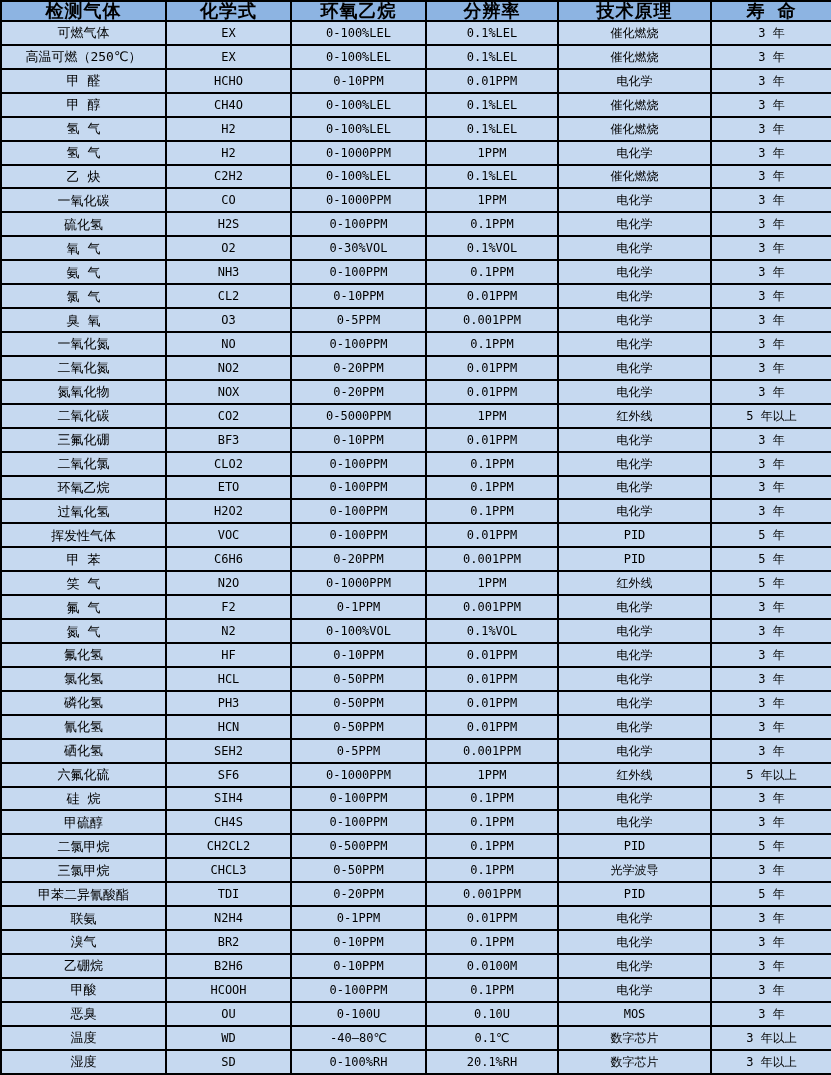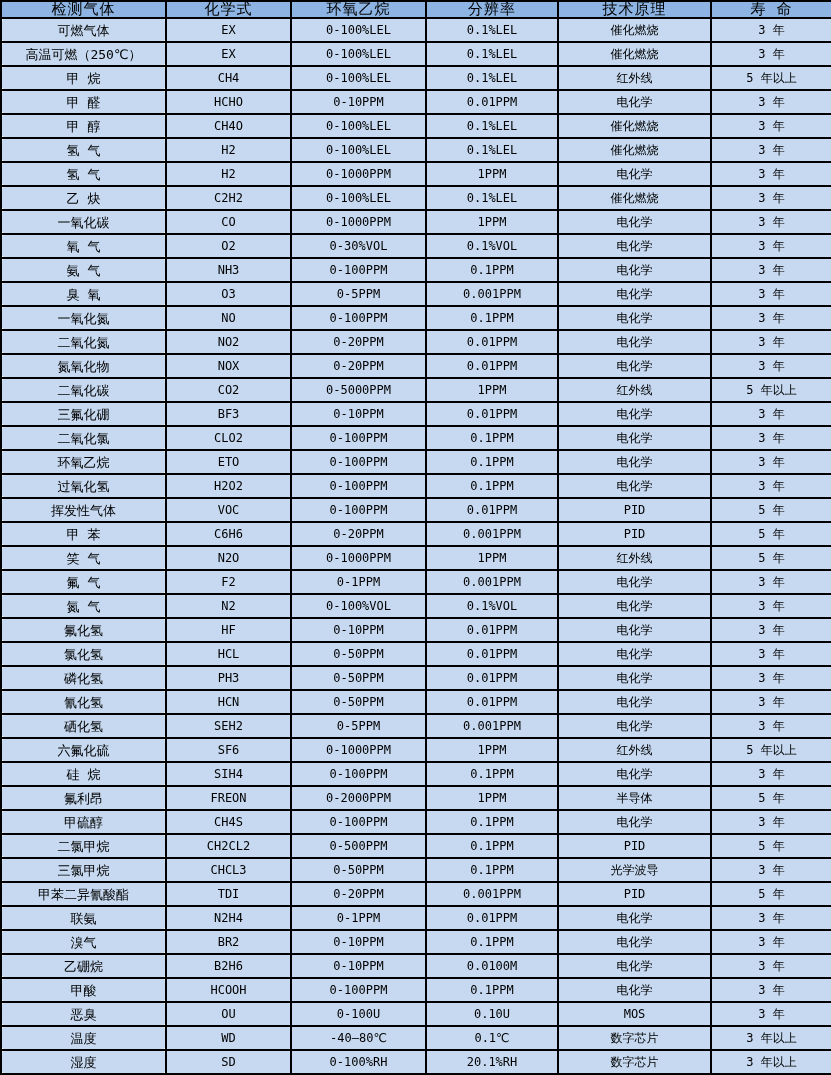--- a/index.html
+++ b/index.html
@@ -25,32 +25,31 @@
     border: 2px solid var(--border-color, #000000);
     text-align: center;
     vertical-align: middle;
     padding: 0 2px;
     white-space: nowrap;
     overflow: hidden;
     line-height: 1;
   }
   table.spec-table th {
     background: var(--header-bg, #8DB4E2);
-    font-size: 15px;
-    font-weight: normal;
+    font-size: 18px;
+    font-weight: bold;
     letter-spacing: 1px;
   }
   table.spec-table td {
     background: var(--row-bg, #C6D9F0);
     font-size: 12px;
     font-weight: normal;
   }
   table.spec-table td:first-child {
     font-size: 13px;
-    border-radius: 6px;
   }
 </style>
 </head>
 <body>
 
 <table class="spec-table">
   <colgroup>
     <col style="width:165px">
     <col style="width:125px">
     <col style="width:135px">
@@ -79,28 +78,20 @@
       </tr>
       <tr>
         <td>高温可燃（250℃）</td>
         <td>EX</td>
         <td>0-100%LEL</td>
         <td>0.1%LEL</td>
         <td>催化燃烧</td>
         <td>3 年</td>
       </tr>
       <tr>
-        <td>甲 烷</td>
-        <td>CH4</td>
-        <td>0-100%LEL</td>
-        <td>0.1%LEL</td>
-        <td>红外线</td>
-        <td>5 年以上</td>
-      </tr>
-      <tr>
         <td>甲 醛</td>
         <td>HCHO</td>
         <td>0-10PPM</td>
         <td>0.01PPM</td>
         <td>电化学</td>
         <td>3 年</td>
       </tr>
       <tr>
         <td>甲 醇</td>
         <td>CH4O</td>
@@ -135,32 +126,48 @@
       </tr>
       <tr>
         <td>一氧化碳</td>
         <td>CO</td>
         <td>0-1000PPM</td>
         <td>1PPM</td>
         <td>电化学</td>
         <td>3 年</td>
       </tr>
       <tr>
+        <td>硫化氢</td>
+        <td>H2S</td>
+        <td>0-100PPM</td>
+        <td>0.1PPM</td>
+        <td>电化学</td>
+        <td>3 年</td>
+      </tr>
+      <tr>
         <td>氧 气</td>
         <td>O2</td>
         <td>0-30%VOL</td>
         <td>0.1%VOL</td>
         <td>电化学</td>
         <td>3 年</td>
       </tr>
       <tr>
         <td>氨 气</td>
         <td>NH3</td>
         <td>0-100PPM</td>
         <td>0.1PPM</td>
+        <td>电化学</td>
+        <td>3 年</td>
+      </tr>
+      <tr>
+        <td>氯 气</td>
+        <td>CL2</td>
+        <td>0-10PPM</td>
+        <td>0.01PPM</td>
         <td>电化学</td>
         <td>3 年</td>
       </tr>
       <tr>
         <td>臭 氧</td>
         <td>O3</td>
         <td>0-5PPM</td>
         <td>0.001PPM</td>
         <td>电化学</td>
         <td>3 年</td>
@@ -319,28 +326,20 @@
       </tr>
       <tr>
         <td>硅 烷</td>
         <td>SIH4</td>
         <td>0-100PPM</td>
         <td>0.1PPM</td>
         <td>电化学</td>
         <td>3 年</td>
       </tr>
       <tr>
-        <td>氟利昂</td>
-        <td>FREON</td>
-        <td>0-2000PPM</td>
-        <td>1PPM</td>
-        <td>半导体</td>
-        <td>5 年</td>
-      </tr>
-      <tr>
         <td>甲硫醇</td>
         <td>CH4S</td>
         <td>0-100PPM</td>
         <td>0.1PPM</td>
         <td>电化学</td>
         <td>3 年</td>
       </tr>
       <tr>
         <td>二氯甲烷</td>
         <td>CH2CL2</td>

